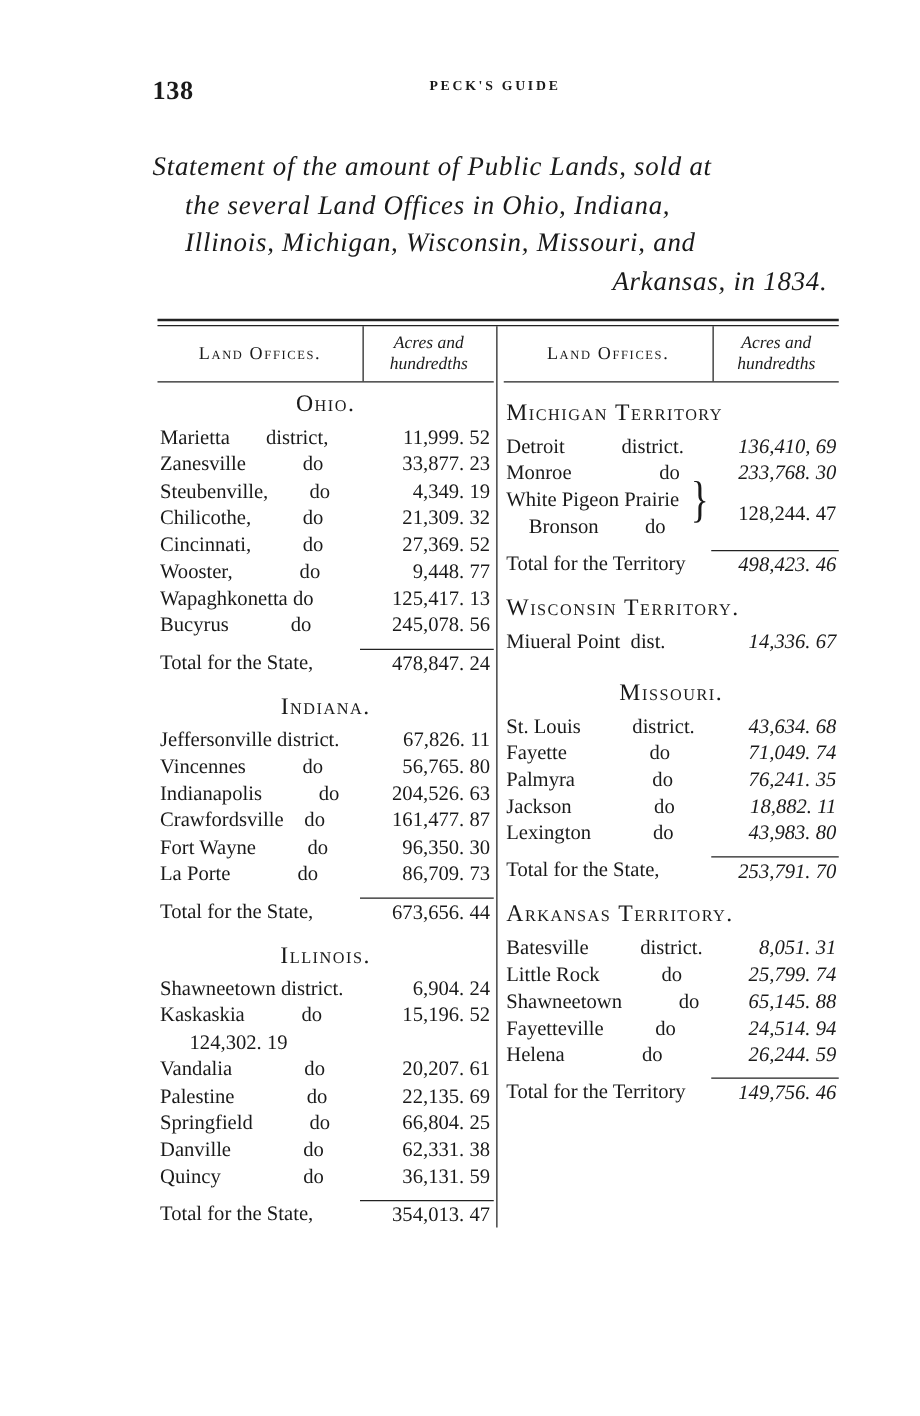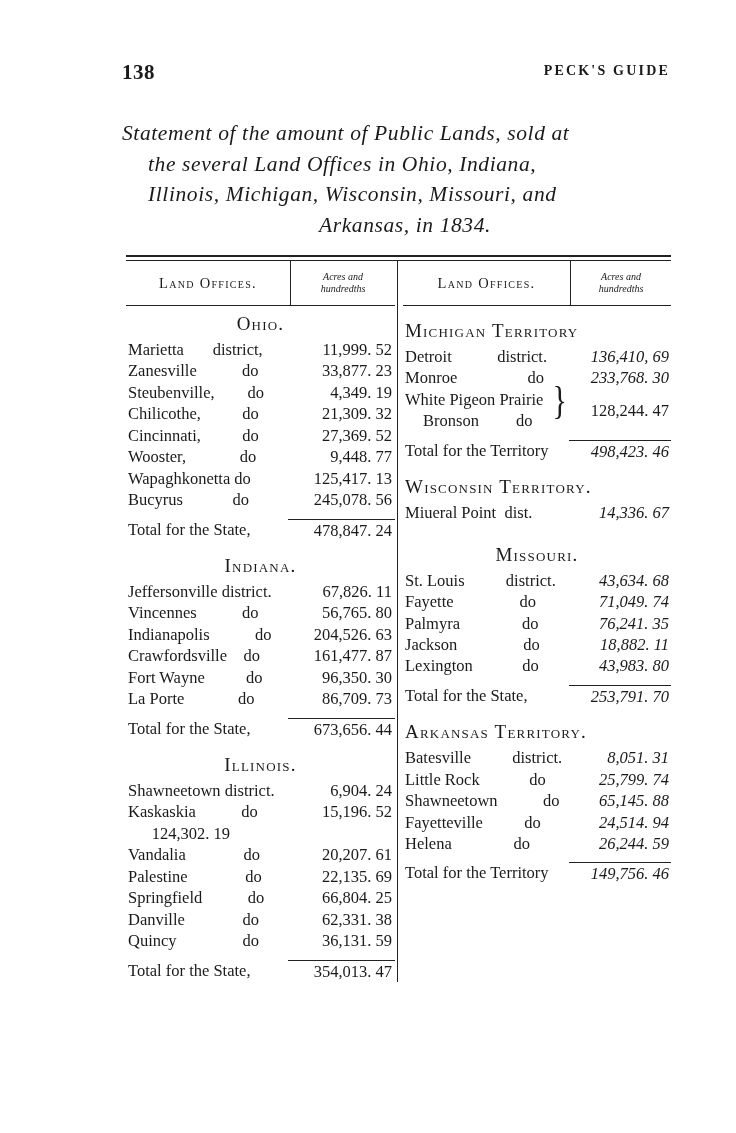--- a/index.html
+++ b/index.html
@@ -35,40 +35,40 @@
     top: 0;
     font-size: 21px;
     font-weight: bold;
     letter-spacing: 0.5px;
   }
   .head-title {
     position: absolute;
     left: 0;
     top: 3px;
     width: 548px;
-    text-align: right;
-    font-size: 14px;
+    text-align: center;
+    font-size: 11px;
     font-variant: small-caps;
     letter-spacing: 2.2px;
     font-weight: bold;
   }
   
   .caption {
     position: absolute;
     left: 118px;
     top: 118px;
     width: 540px;
     font-style: italic;
     font-size: 21.5px;
     line-height: 1.42;
   }
   .caption .l1 { text-align: left; }
   .caption .l2 { text-align: left; padding-left: 26px; }
   .caption .l3 { text-align: left; padding-left: 26px; }
-  .caption .l4 { text-align: center; padding-left: 26px; }
+  .caption .l4 { text-align: right; padding-left: 26px; }
   .cap-sp { letter-spacing: 0.6px; }
 
   
   .table-wrap {
     position: absolute;
     left: 122px;
     top: 255px;
     width: 545px;
   }
   .rule-double-top {
@@ -108,21 +108,21 @@
   }
   .colhead .ch-units {
     width: 104px;
     border-left: 1.2px solid #222;
     display: flex;
     flex-direction: column;
     align-items: center;
     justify-content: center;
     font-style: italic;
     line-height: 1.25;
-    font-size: 10px;
+    font-size: 14px;
   }
   .col-right .colhead .ch-units { width: 100px; }
   .rule-head {
     border-bottom: 1.4px solid #222;
     width: 100%;
     height: 0;
   }
   .section-label {
     text-align: center;
     font-variant: small-caps;

